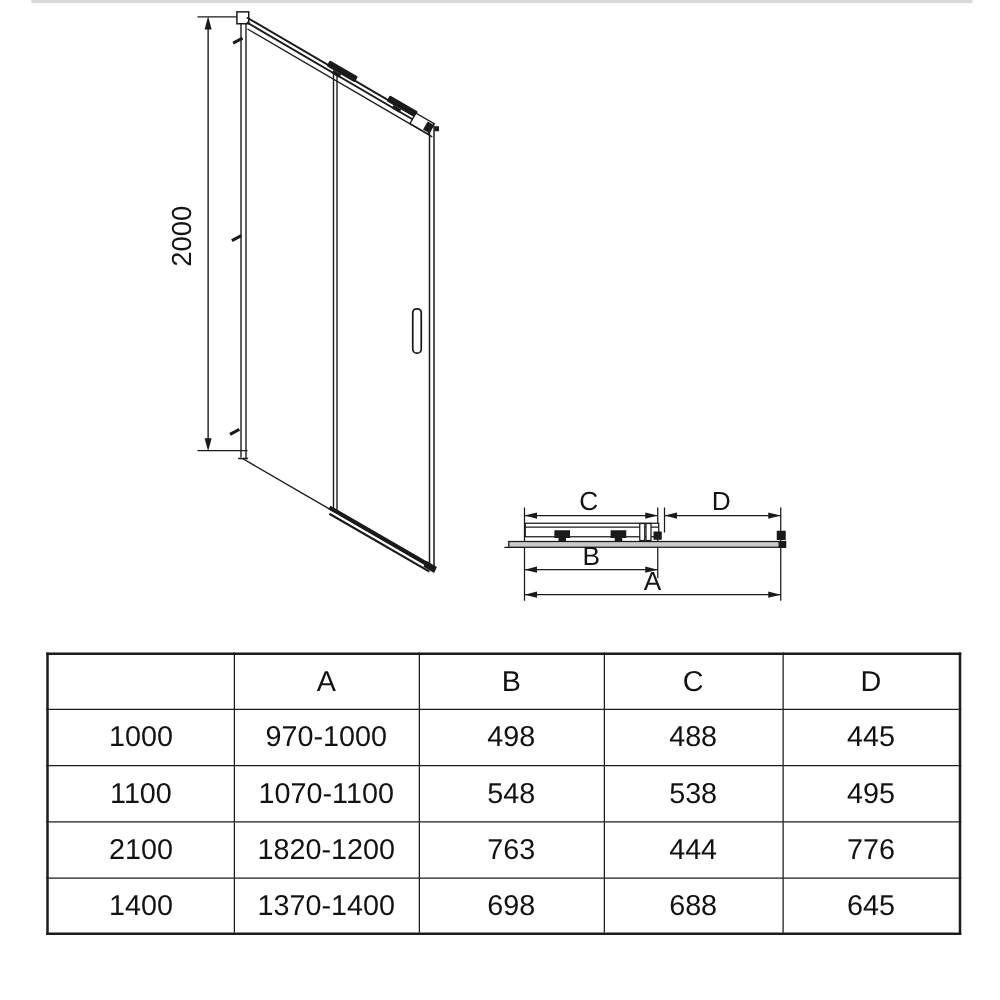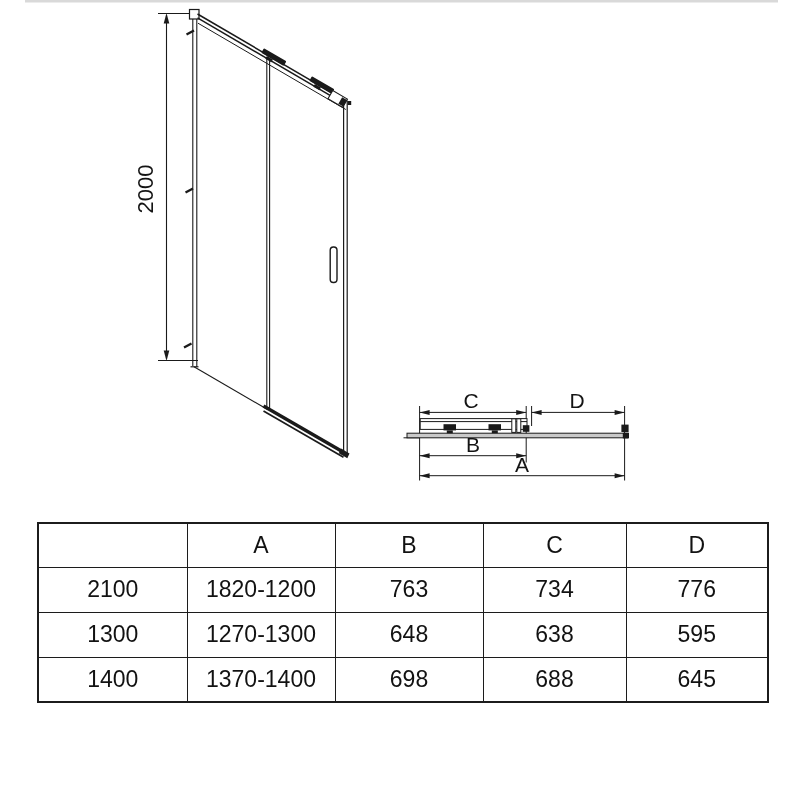--- a/index.html
+++ b/index.html
@@ -179,32 +179,39 @@
       <tr>
         <th></th>
         <th>A</th>
         <th>B</th>
         <th>C</th>
         <th>D</th>
       </tr>
     </thead>
     <tbody>
       <tr>
+        <td>1000</td>
+        <td>970-1000</td>
+        <td>498</td>
+        <td>488</td>
+        <td>445</td>
+      </tr>
+      <tr>
+        <td>1100</td>
+        <td>1070-1100</td>
+        <td>548</td>
+        <td>538</td>
+        <td>495</td>
+      </tr>
+      <tr>
         <td>2100</td>
         <td>1820-1200</td>
         <td>763</td>
-        <td>734</td>
+        <td>444</td>
         <td>776</td>
-      </tr>
-      <tr>
-        <td>1300</td>
-        <td>1270-1300</td>
-        <td>648</td>
-        <td>638</td>
-        <td>595</td>
       </tr>
       <tr>
         <td>1400</td>
         <td>1370-1400</td>
         <td>698</td>
         <td>688</td>
         <td>645</td>
       </tr>
     </tbody>
   </table>

